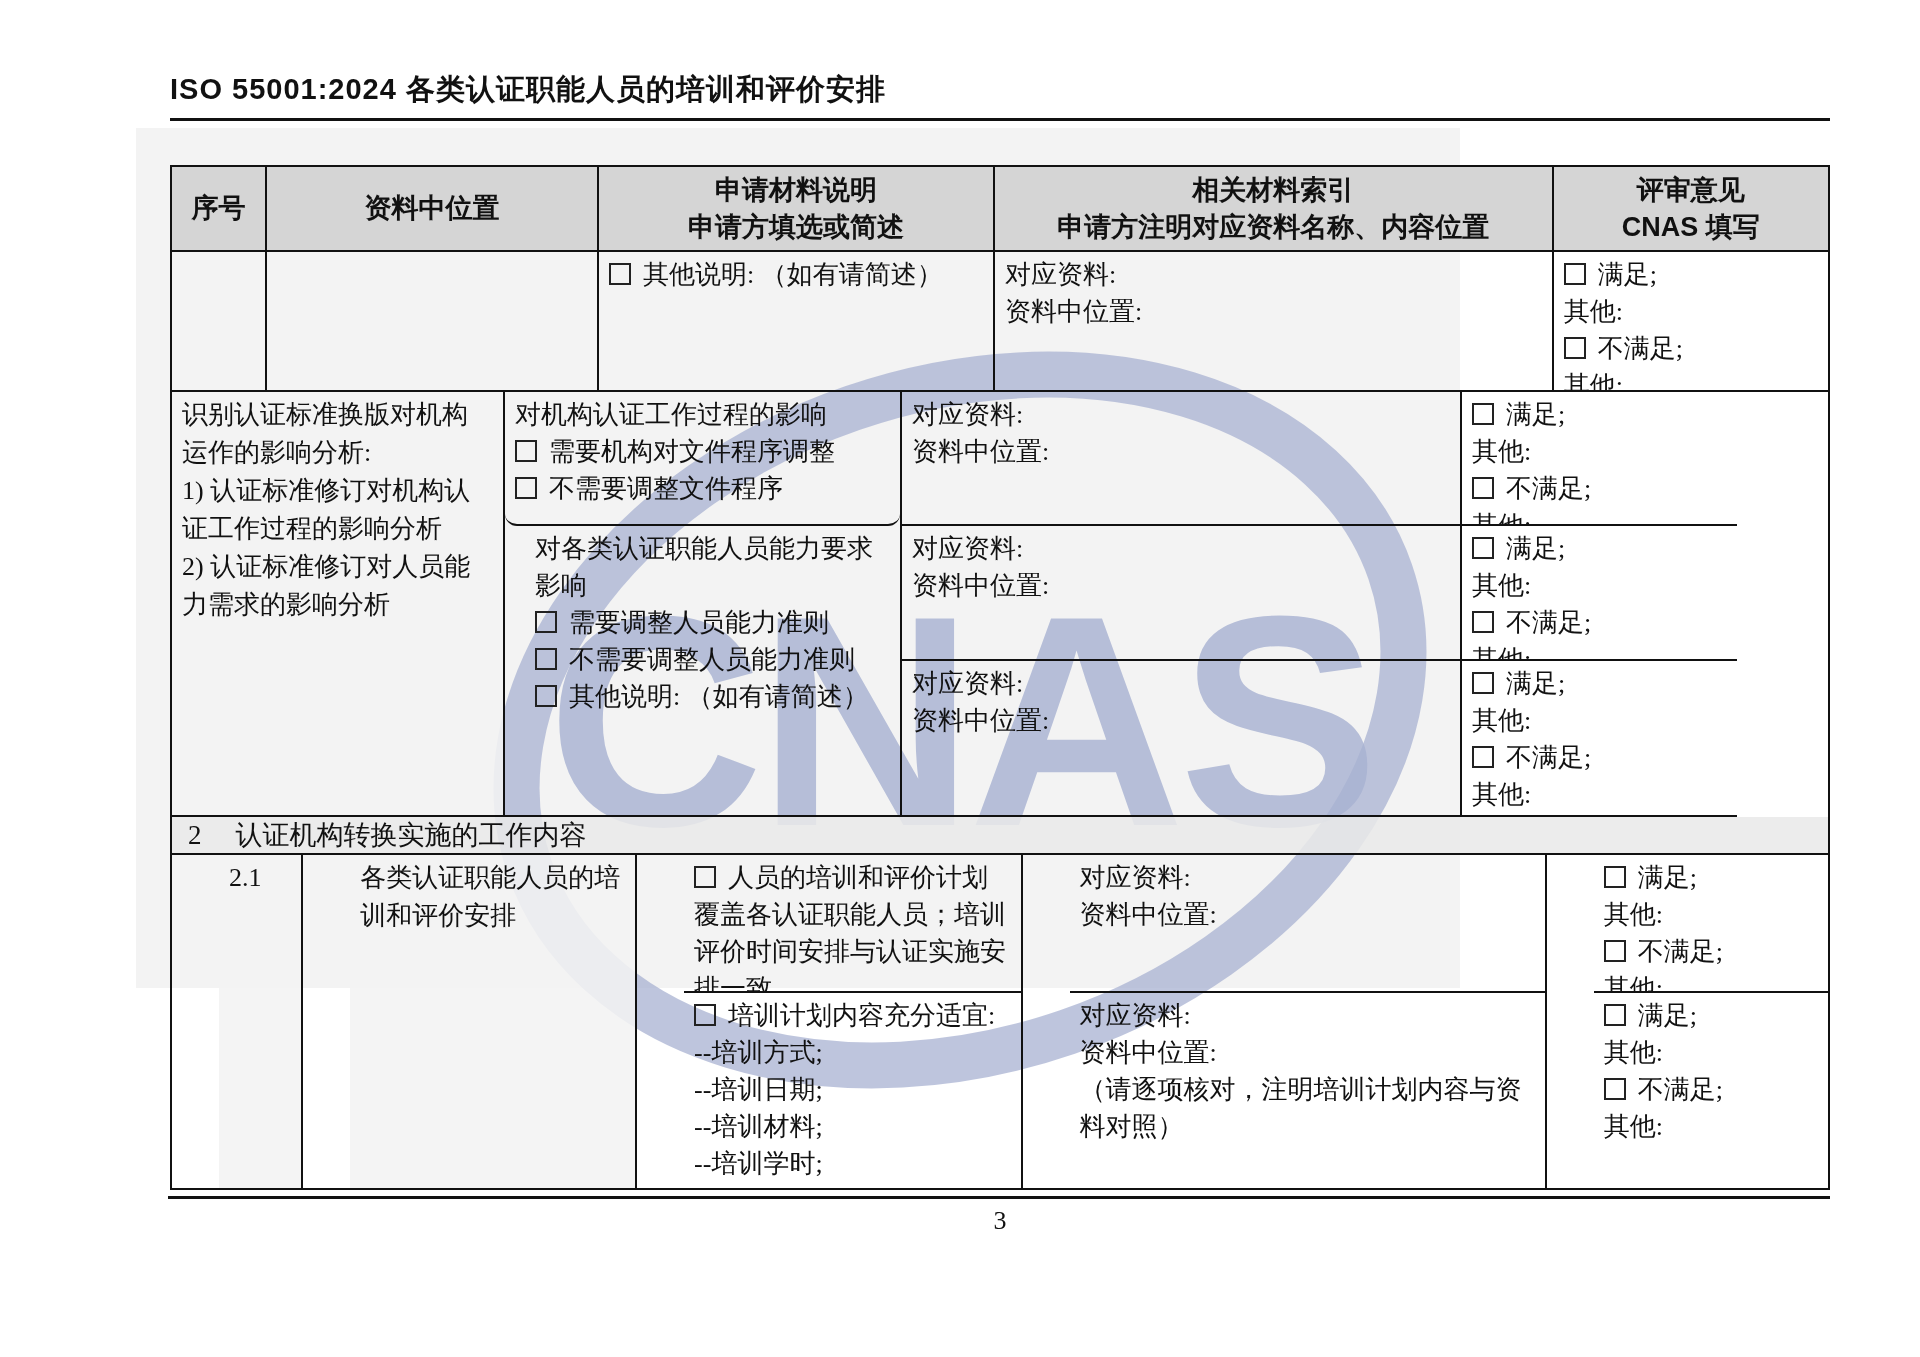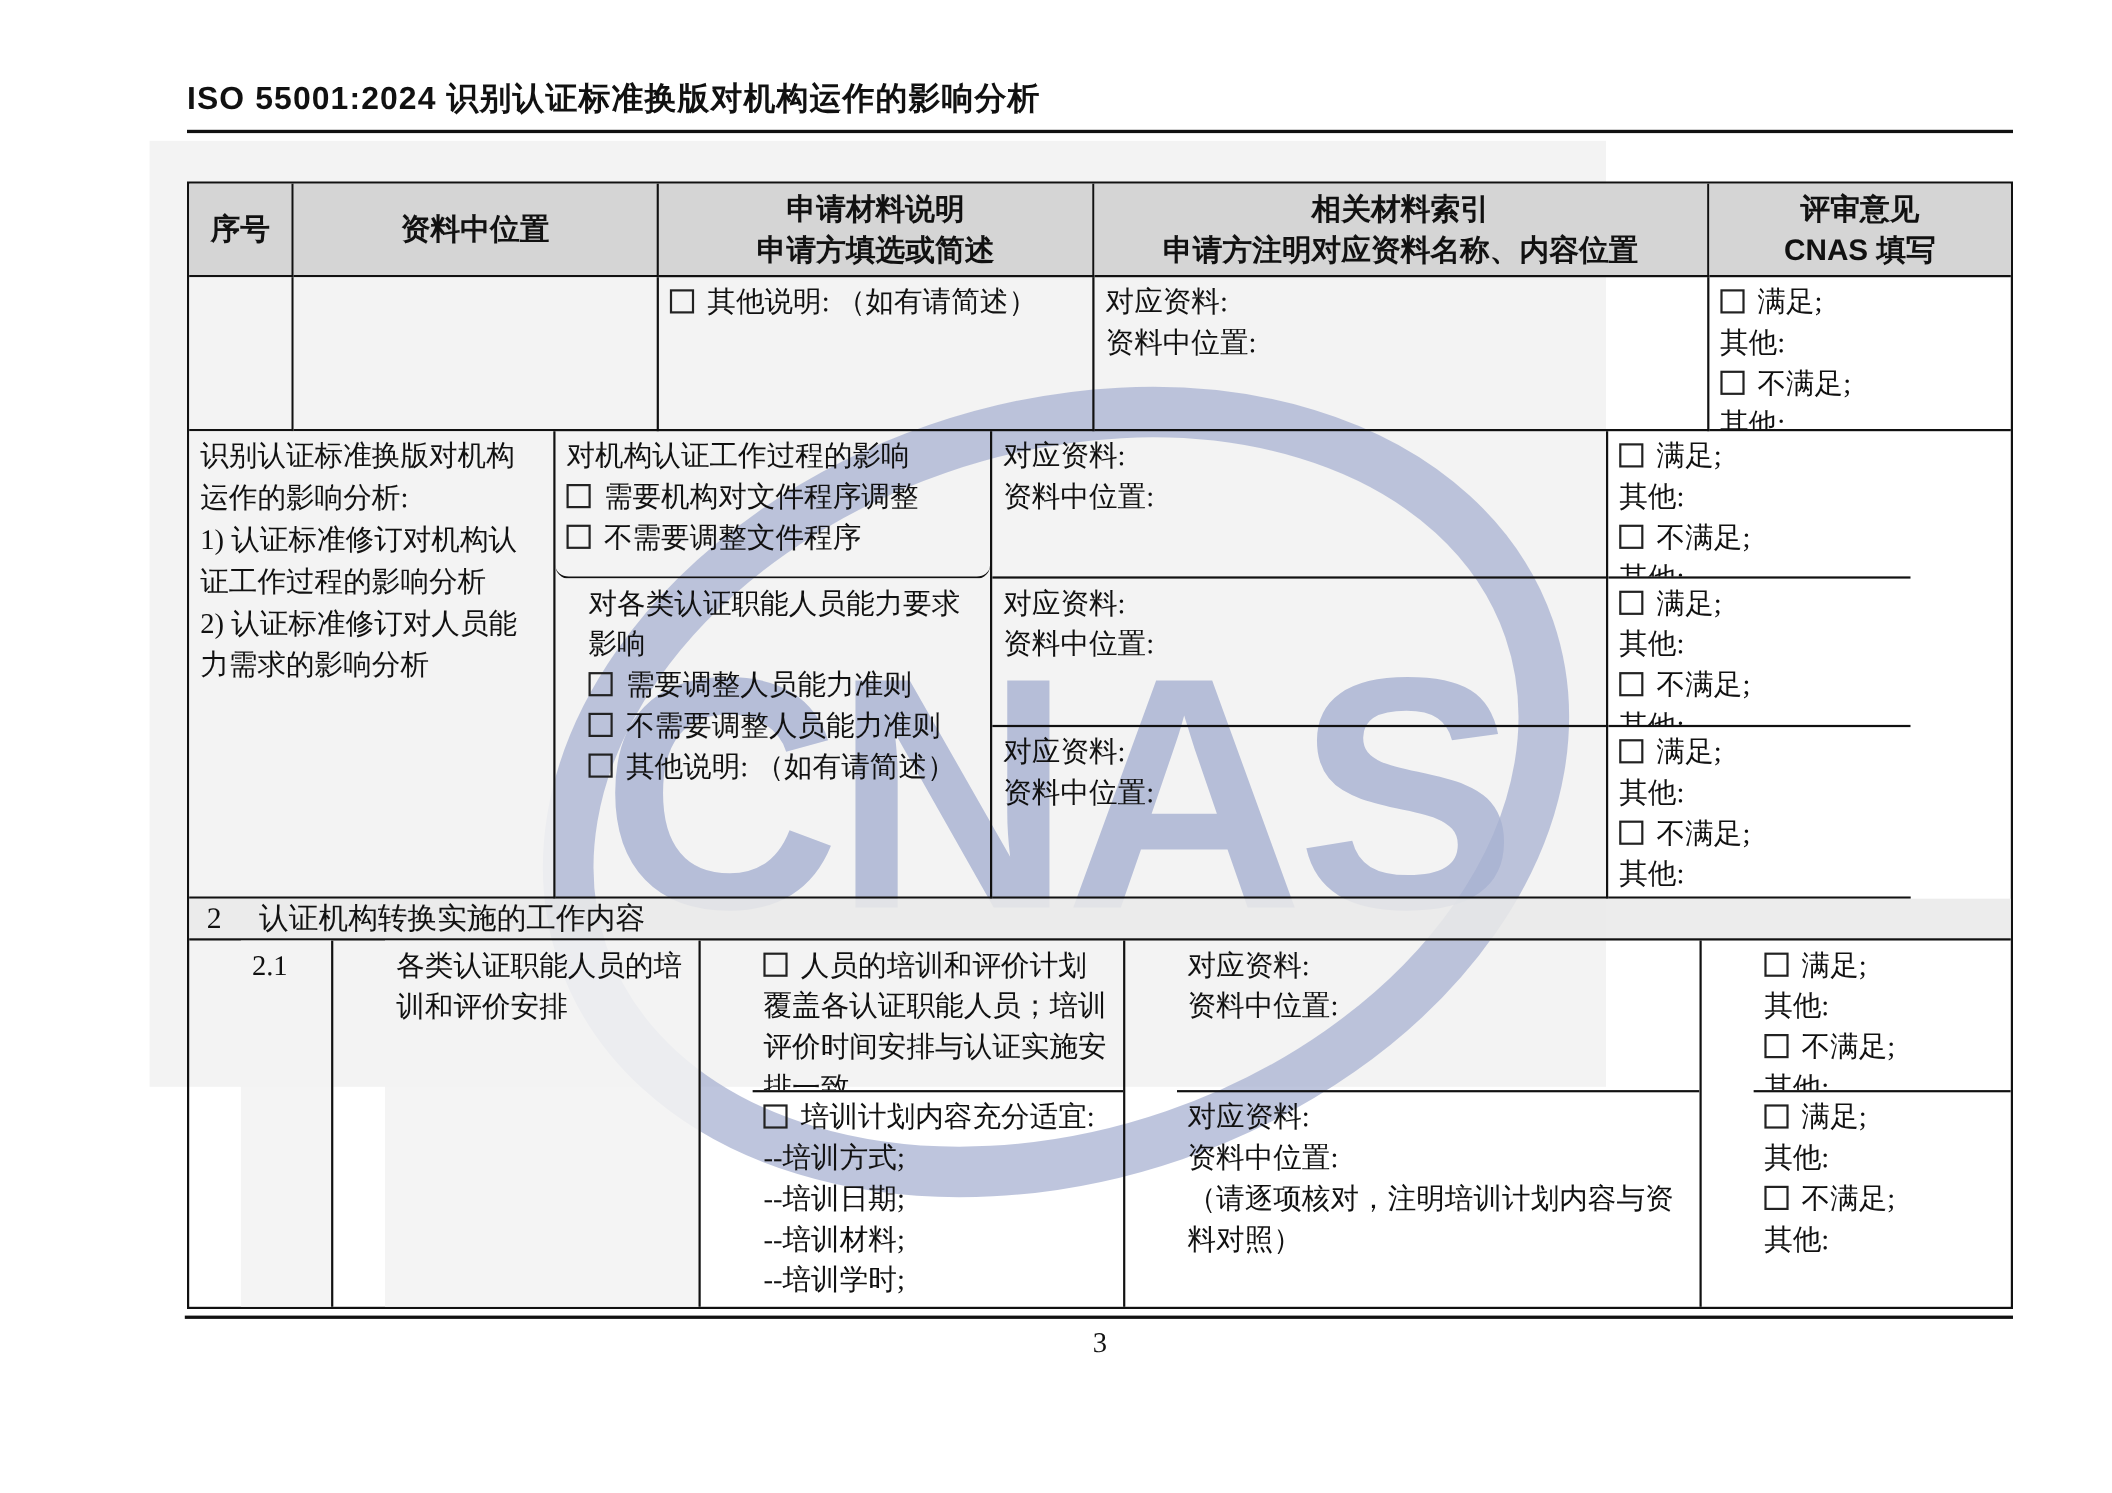--- a/index.html
+++ b/index.html
@@ -50,21 +50,21 @@
 
   <div class="scanband"></div>
 
   <div class="watermark">
     <svg width="1060" height="800" viewBox="0 0 1060 800">
       <ellipse cx="530" cy="390" rx="455" ry="330" fill="none" stroke="#a8b2d2" stroke-width="46" opacity="0.75" transform="rotate(-19 530 390)"></ellipse>
       <text x="530" y="495" text-anchor="middle" font-family="Liberation Sans, sans-serif" font-weight="bold" font-size="300" fill="#a8b2d2" opacity="0.8" letter-spacing="-6">CNAS</text>
     </svg>
   </div>
 
-  <div class="doc-header">ISO 55001:2024 识别认证标准换版对机构运作的影响分析</div>
+  <div class="doc-header">ISO 55001:2024 各类认证职能人员的培训和评价安排</div>
 
   <div class="tbl">
 
     <div class="band" style="height:85px;">
       <div class="c w1 hdr">
         <div>序号</div>
       </div>
       <div class="c w2 hdr">
         <div>资料中位置</div>
       </div>

